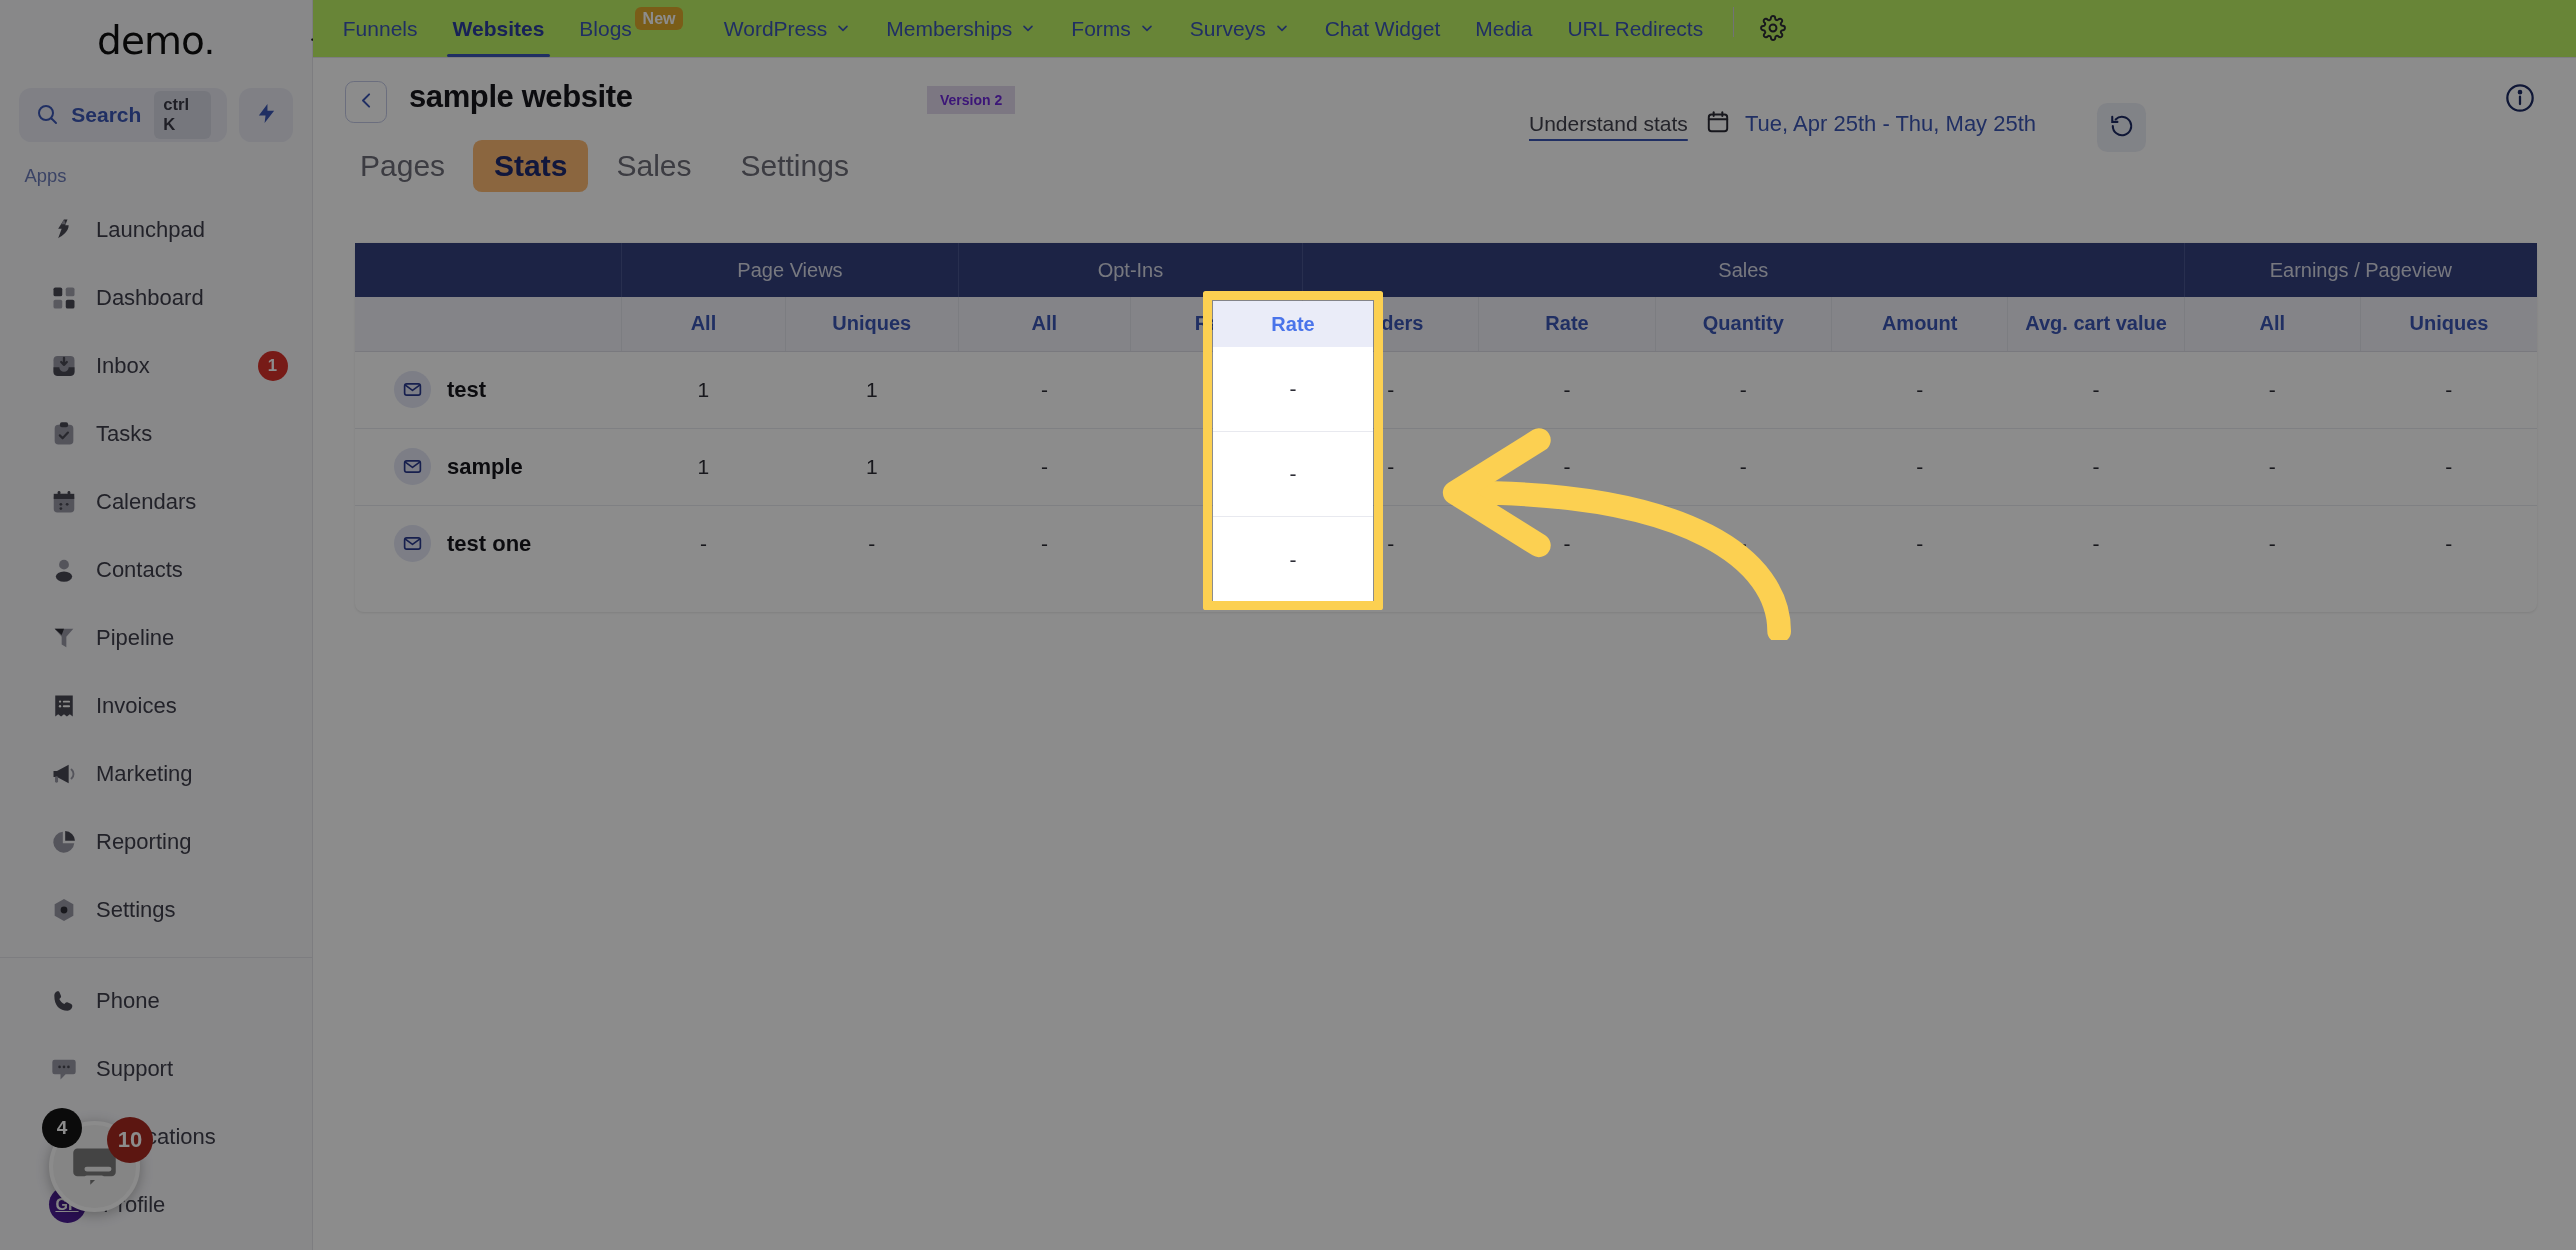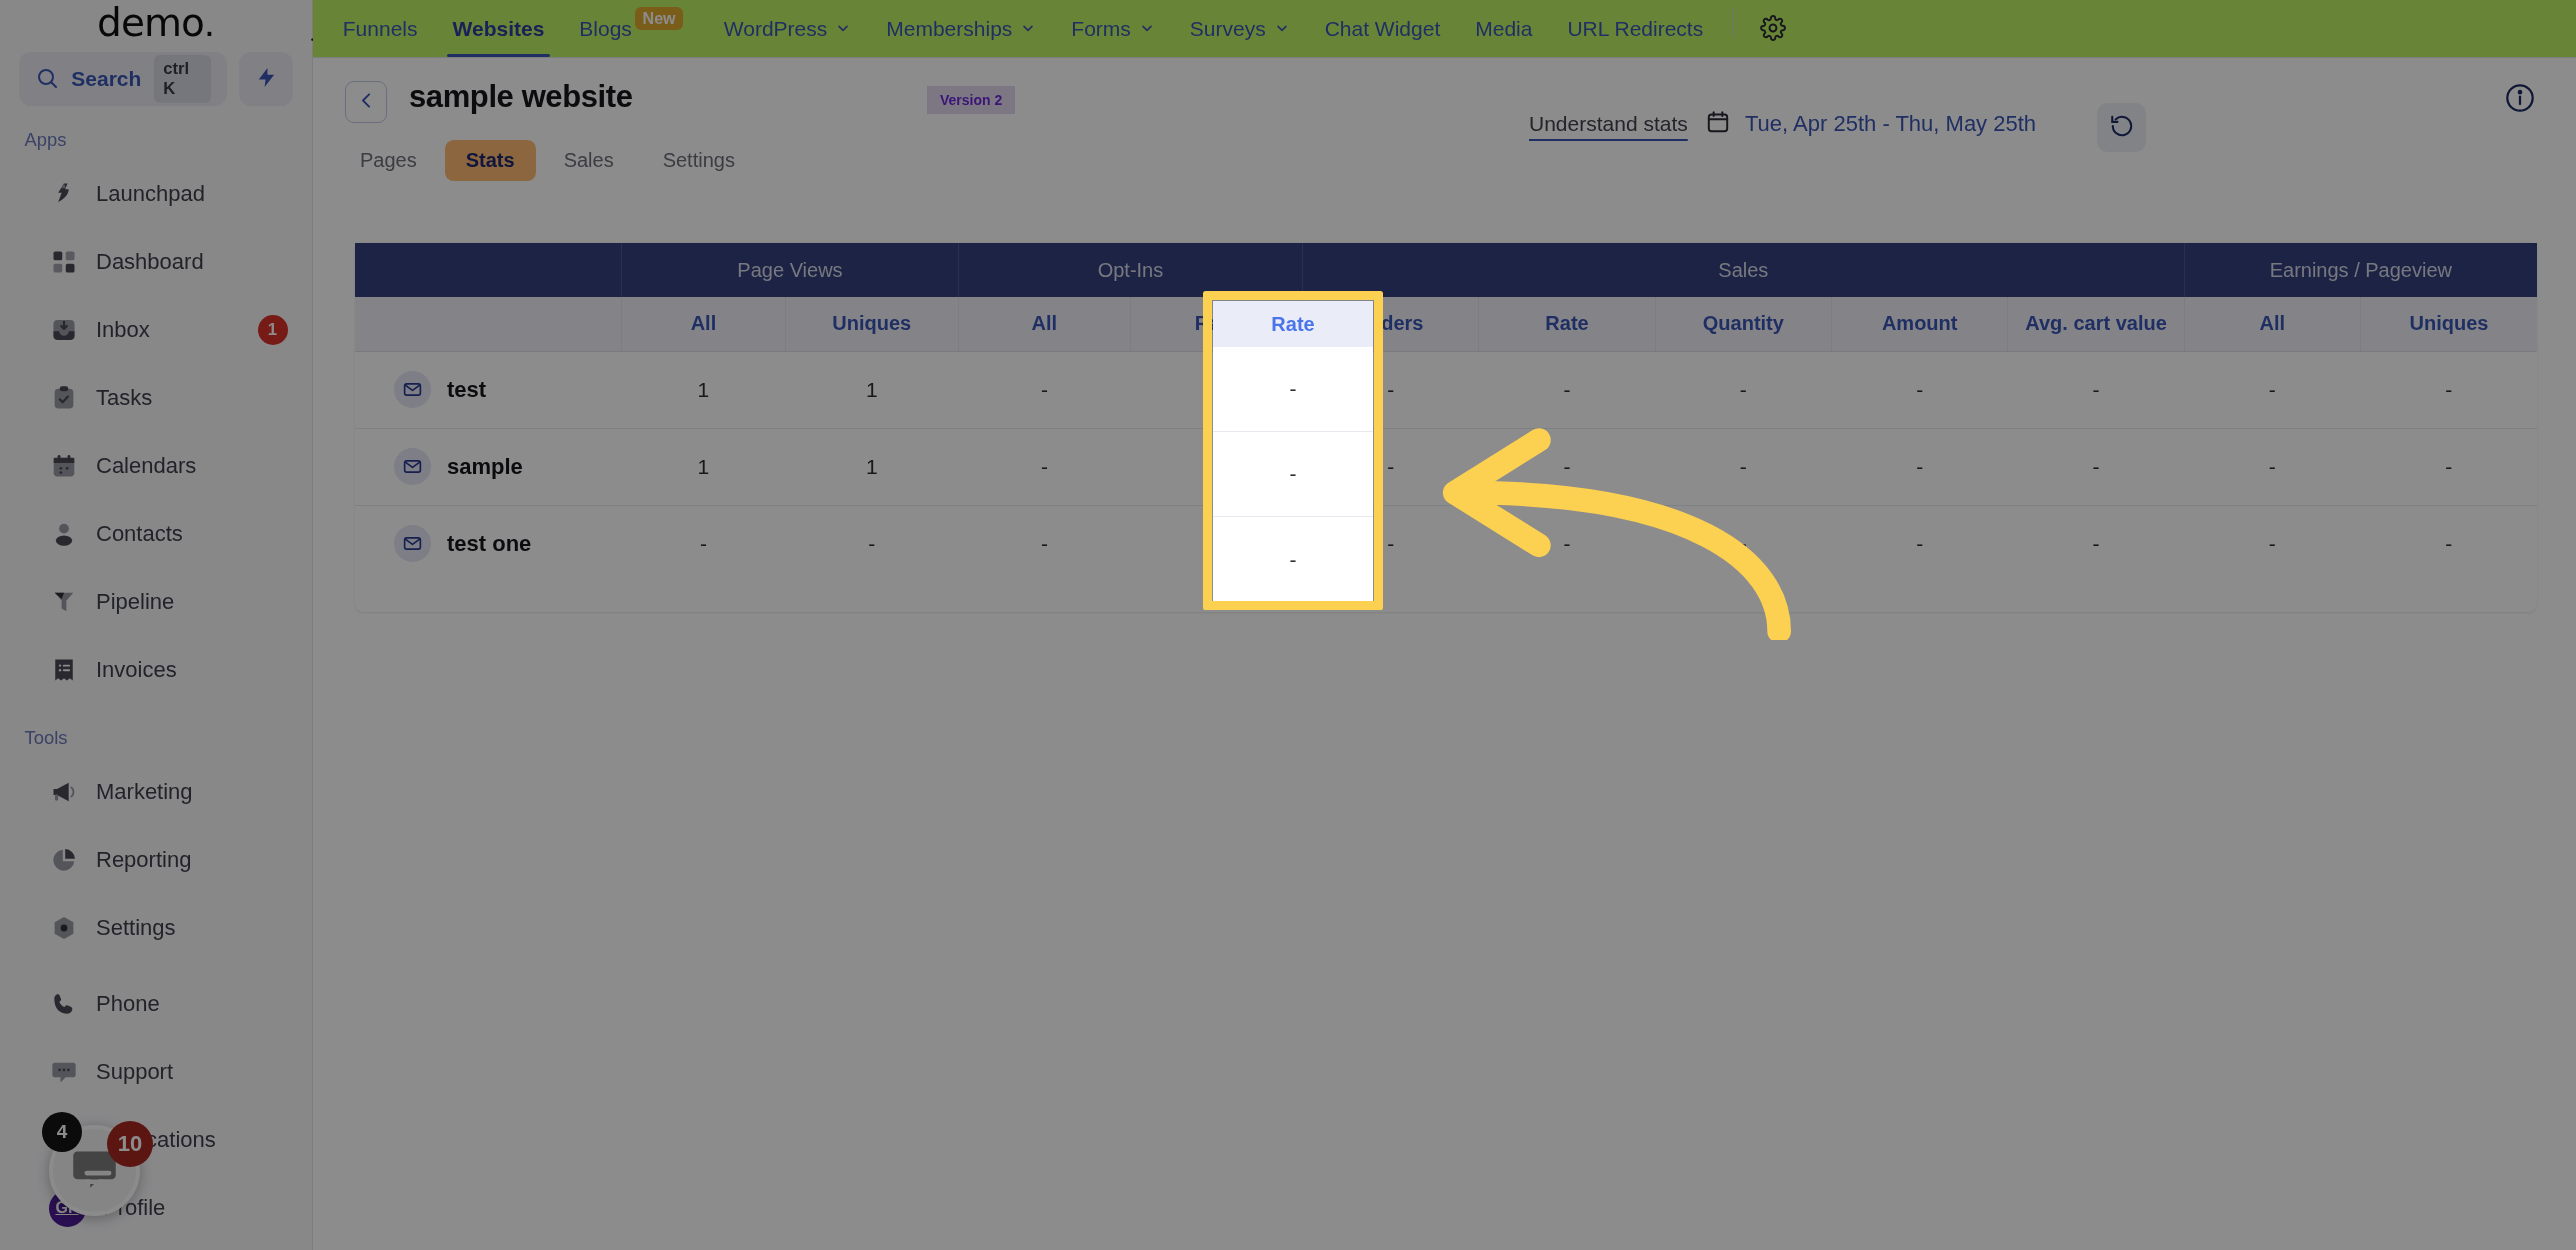--- a/index.html
+++ b/index.html
@@ -171,21 +171,21 @@
   }
   .info-btn {
     position:absolute; left: 2504px; top: 82px;
     width: 32px; height: 32px; cursor:pointer;
   }
 
   
   #tabs { position:absolute; left: 313px; top: 140px; display:flex; gap: 7px; padding-left: 26px; }
   .tab {
     padding: 8.8px 21px; border-radius: 8.8px; cursor:pointer;
-    font-size: 20px; color:#6d6d78; font-weight: 400;
+    font-size: 30px; color:#6d6d78; font-weight: 400;
   }
   .tab.active { background:#fdba74; color:#1f2a6e; font-weight:700; }
 
   
   #tablewrap {
     position:absolute; left: 355px; top: 243px; width: 2182px;
     border-radius: 8.8px; overflow: visible;
   }
   table { border-collapse: collapse; width: 100%; table-layout: fixed; }
   thead tr.grp th {
@@ -370,21 +370,20 @@
               <circle cx="8.6" cy="12.2" r="1" fill="#fff"></circle>
               <rect x="11" y="7.4" width="6.2" height="1.7" rx=".85" fill="#fff"></rect>
               <rect x="11" y="11.4" width="6.2" height="1.7" rx=".85" fill="#fff"></rect>
             </svg>
           </span>
       <span class="nav-label">Invoices</span>
 
     </div>
       </div>
 
-    <div class="section-label">Tools</div>
     <div class="nav-list" id="tools-list">
         <div class="nav-item">
       <span class="nav-ico">
             <svg width="28" height="28" viewBox="0 0 24 24">
               <path d="M3 9.5h3l10-5.5v16l-10-5.5H3z" fill="#4a4a55"></path>
               <rect x="4.3" y="14" width="2.6" height="5.5" rx="1.2" fill="#9a9aa6"></rect>
               <path d="M18.4 8.2a5 5 0 0 1 0 7.6" stroke="#9a9aa6" stroke-width="1.6" fill="none" stroke-linecap="round"></path>
             </svg>
           </span>
       <span class="nav-label">Marketing</span>

